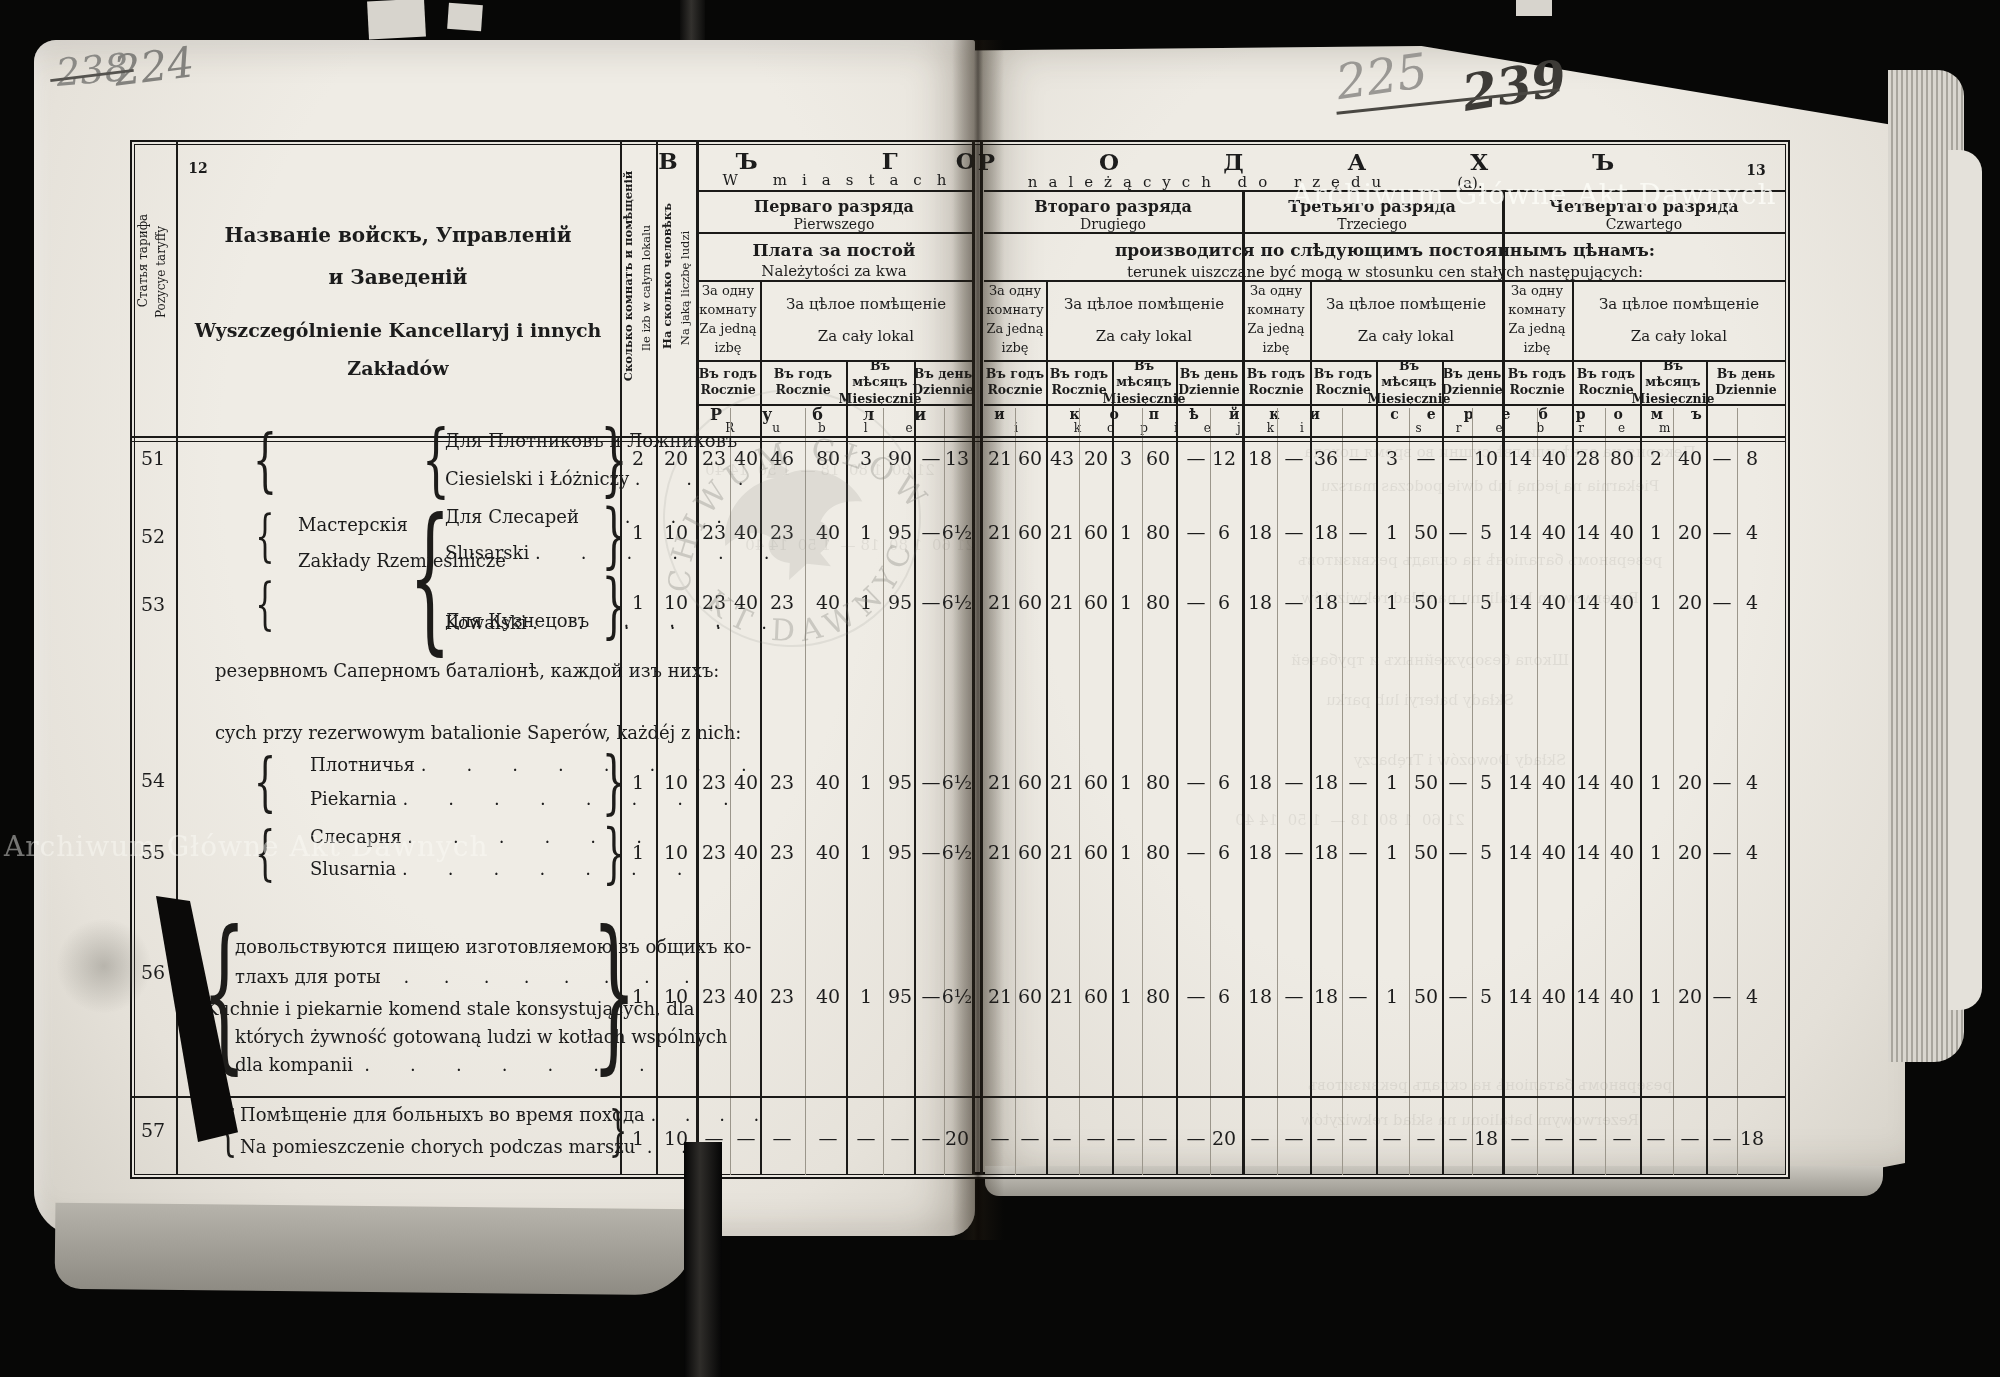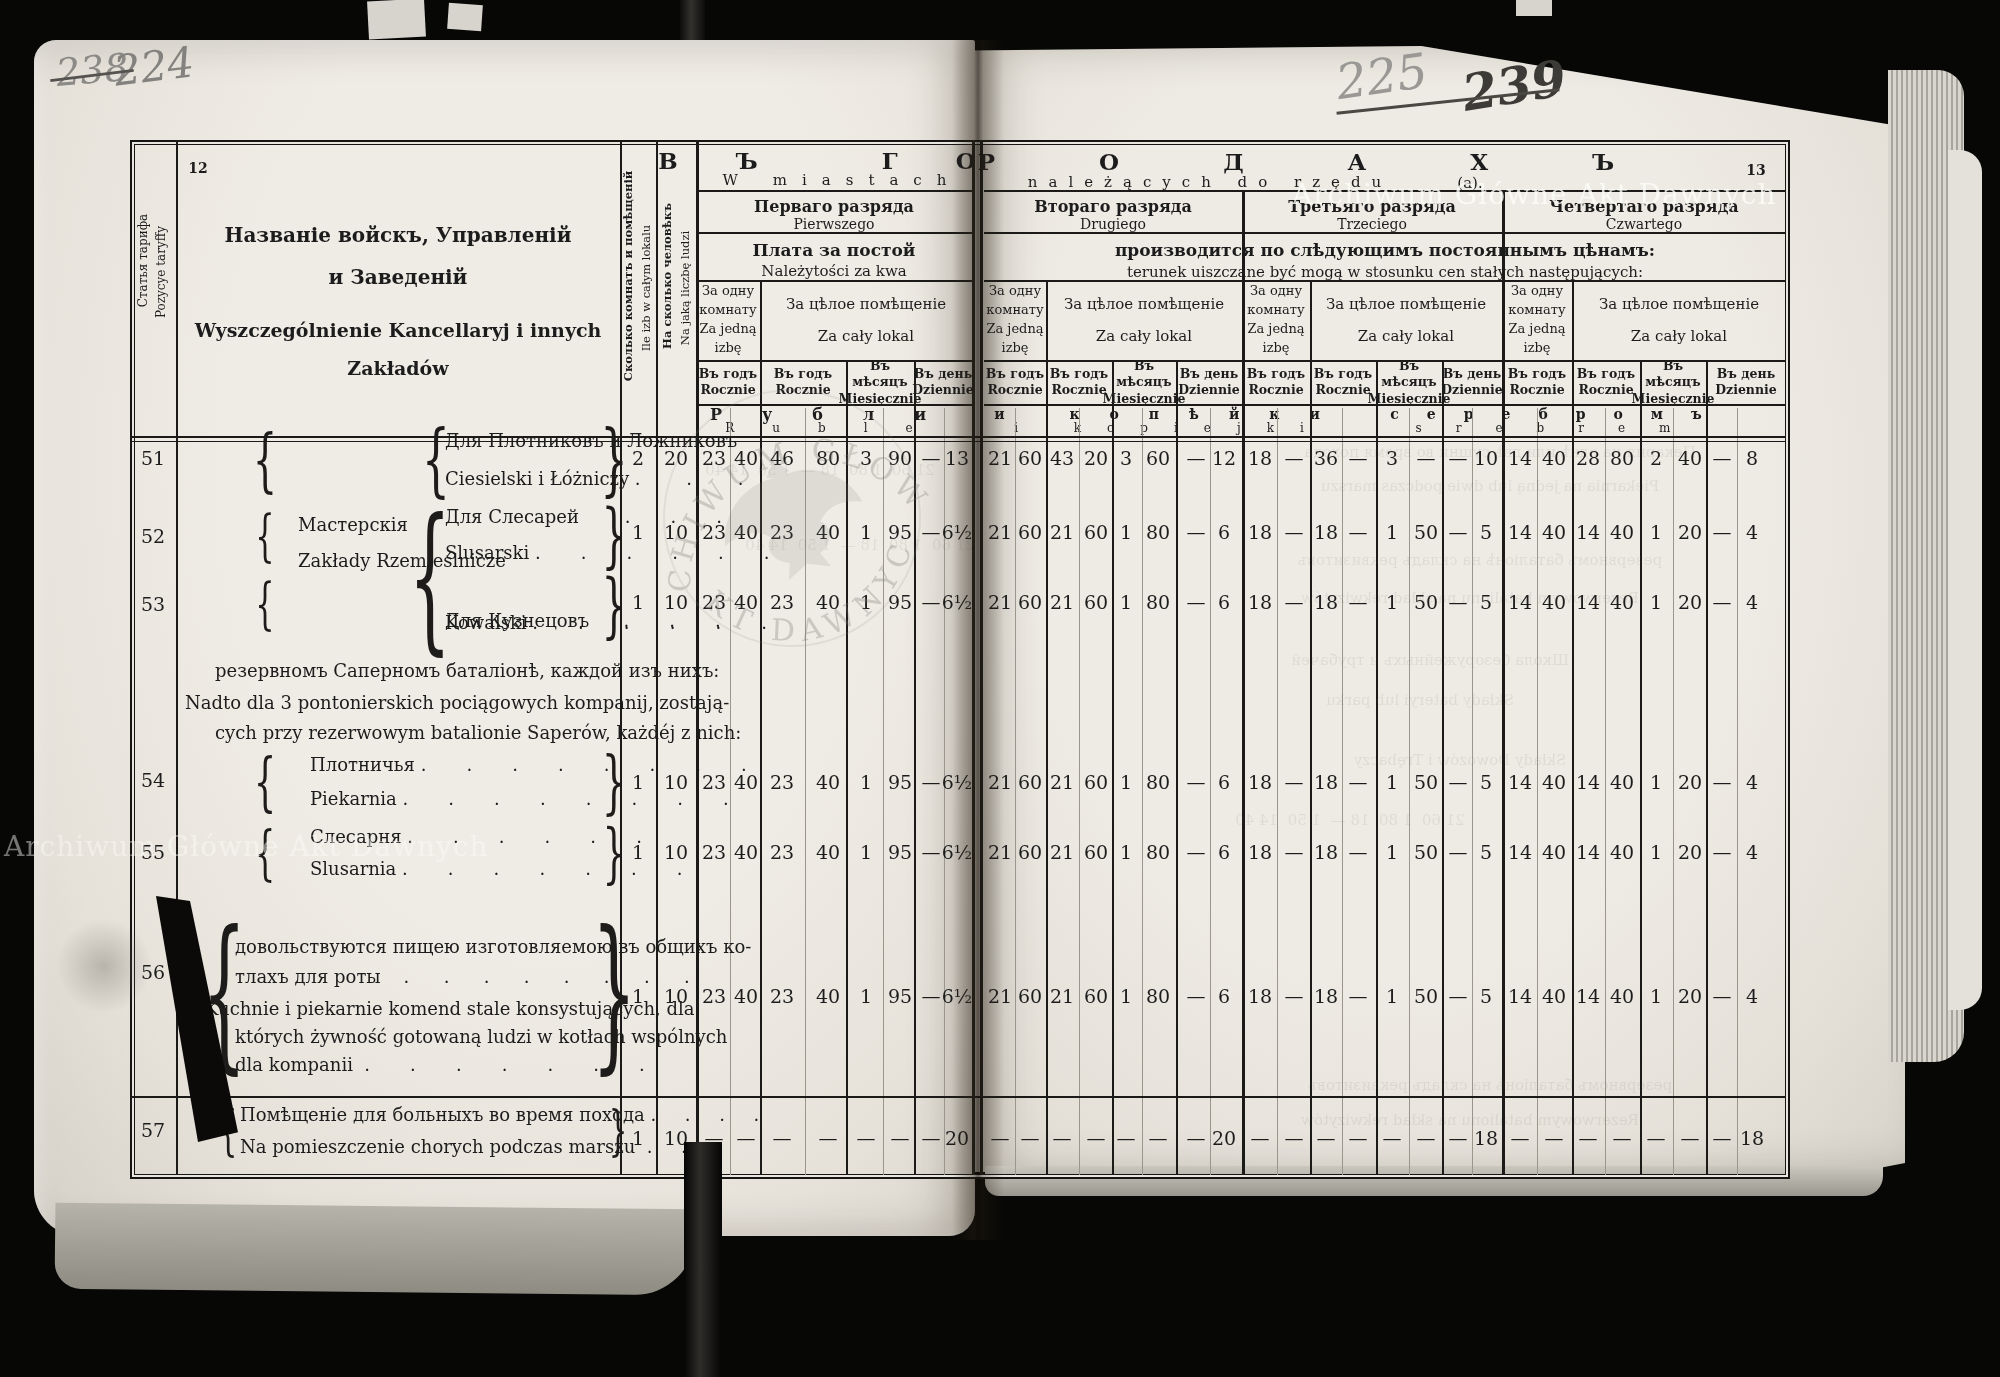--- a/index.html
+++ b/index.html
@@ -214,21 +214,20 @@
       <div class="tc" style="left: 398px; top: 368px; font-size: 19px; font-weight: bold;">Zakładów</div>
       <div class="t" style="left: 445px; top: 440px; font-size: 18px; font-weight: normal;">Для Плотниковъ и Ложниковъ</div>
       <div class="t" style="left: 445px; top: 478px; font-size: 18px; font-weight: normal;">Ciesielski i Łóżniczy .        .        .</div>
       <div class="t" style="left: 298px; top: 524px; font-size: 18px; font-weight: normal;">Мастерскія</div>
       <div class="t" style="left: 298px; top: 560px; font-size: 18px; font-weight: normal;">Zakłady Rzemieślnicze</div>
       <div class="t" style="left: 445px; top: 516px; font-size: 18px; font-weight: normal;">Для Слесарей        .       .       .</div>
       <div class="t" style="left: 445px; top: 552px; font-size: 18px; font-weight: normal;">Slusarski .       .       .       .       .       .</div>
       <div class="t" style="left: 445px; top: 620px; font-size: 18px; font-weight: normal;">Для Кузнецовъ      .       .       .</div>
       <div class="t" style="left: 445px; top: 622px; font-size: 18px; font-weight: normal;">Kowalski .       .       .       .       .       .</div>
       <div class="t" style="left: 215px; top: 670px; font-size: 18px; font-weight: normal;">резервномъ Саперномъ баталіонѣ, каждой изъ нихъ:</div>
-      <div class="t" style="left: 185px; top: 702px; font-size: 18px; font-weight: normal;">Nadto dla 3 pontonierskich pociągowych kompanij, zostają-</div>
       <div class="t" style="left: 215px; top: 732px; font-size: 18px; font-weight: normal;">cych przy rezerwowym batalionie Saperów, każdéj z nich:</div>
       <div class="t" style="left: 310px; top: 764px; font-size: 18px; font-weight: normal;">Плотничья .       .       .       .       .       .       .       .</div>
       <div class="t" style="left: 310px; top: 798px; font-size: 18px; font-weight: normal;">Piekarnia .       .       .       .       .       .       .       .</div>
       <div class="t" style="left: 310px; top: 836px; font-size: 18px; font-weight: normal;">Слесарня .       .       .       .       .       .</div>
       <div class="t" style="left: 310px; top: 868px; font-size: 18px; font-weight: normal;">Slusarnia .       .       .       .       .       .       .</div>
       <div class="t" style="left: 235px; top: 946px; font-size: 18px; font-weight: normal;">довольствуются пищею изготовляемою въ общихъ ко-</div>
       <div class="t" style="left: 235px; top: 976px; font-size: 18px; font-weight: normal;">тлахъ для роты    .      .      .      .      .      .      .      .</div>
       <div class="t" style="left: 205px; top: 1008px; font-size: 18px; font-weight: normal;">Kuchnie i piekarnie komend stale konsystujących, dla</div>
       <div class="t" style="left: 235px; top: 1036px; font-size: 18px; font-weight: normal;">których żywność gotowaną ludzi w kotłach wspólnych</div>
       <div class="t" style="left: 235px; top: 1064px; font-size: 18px; font-weight: normal;">dla kompanii  .       .       .       .       .       .       .</div>

